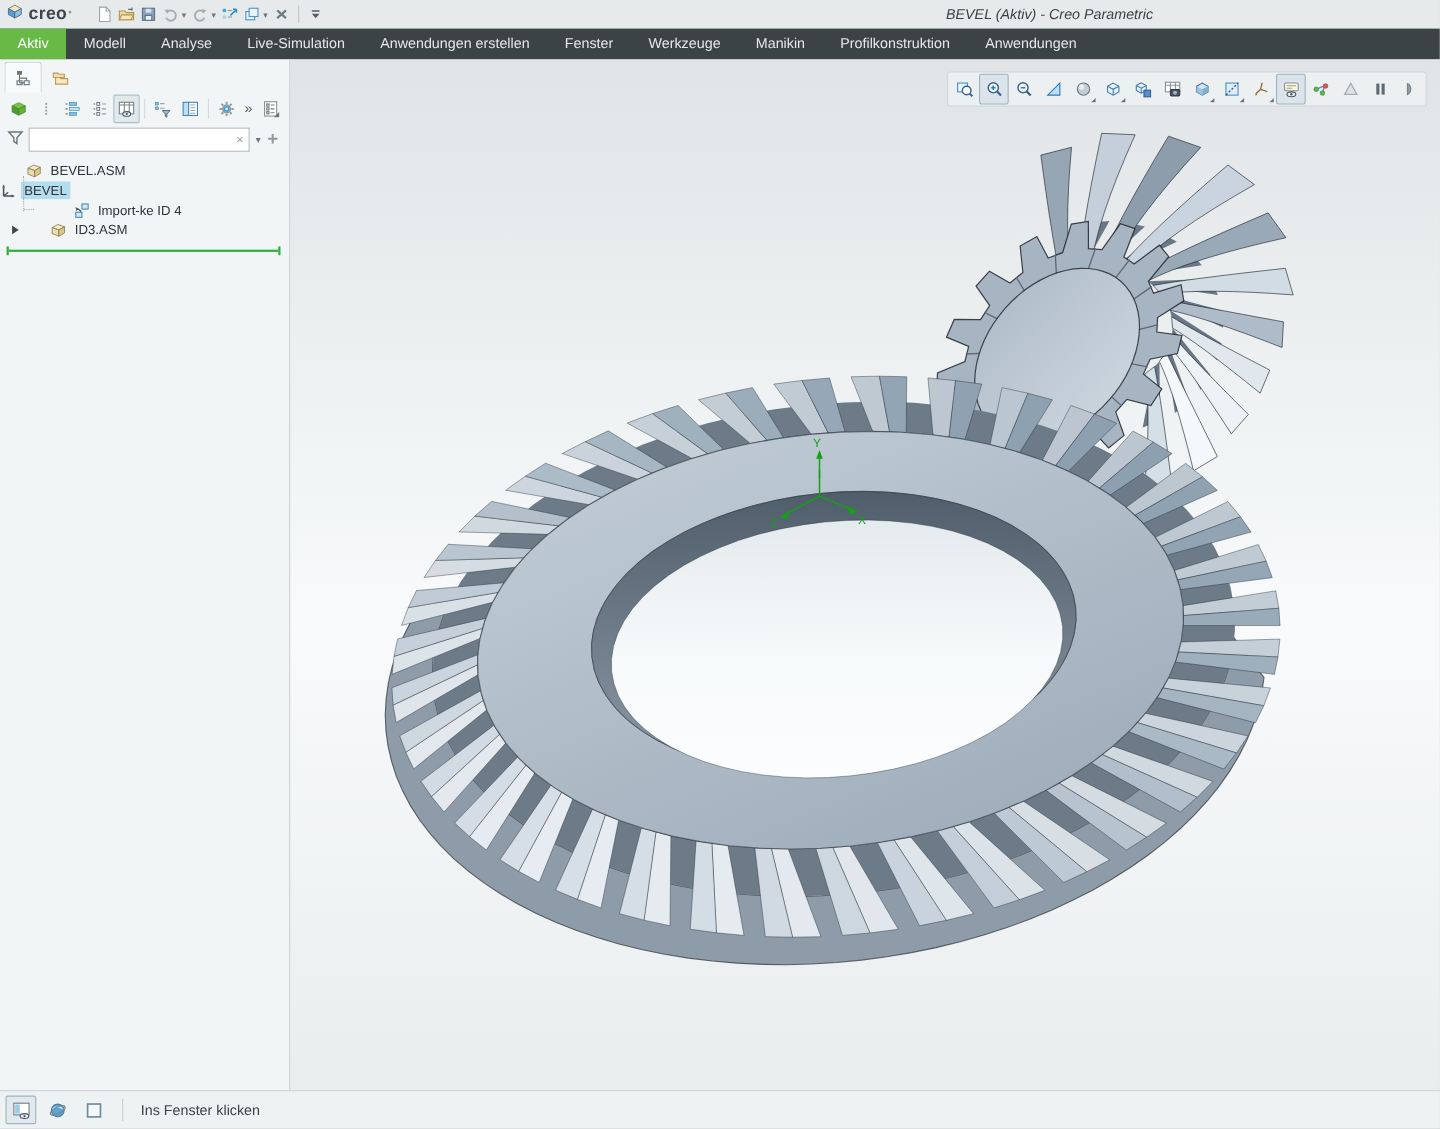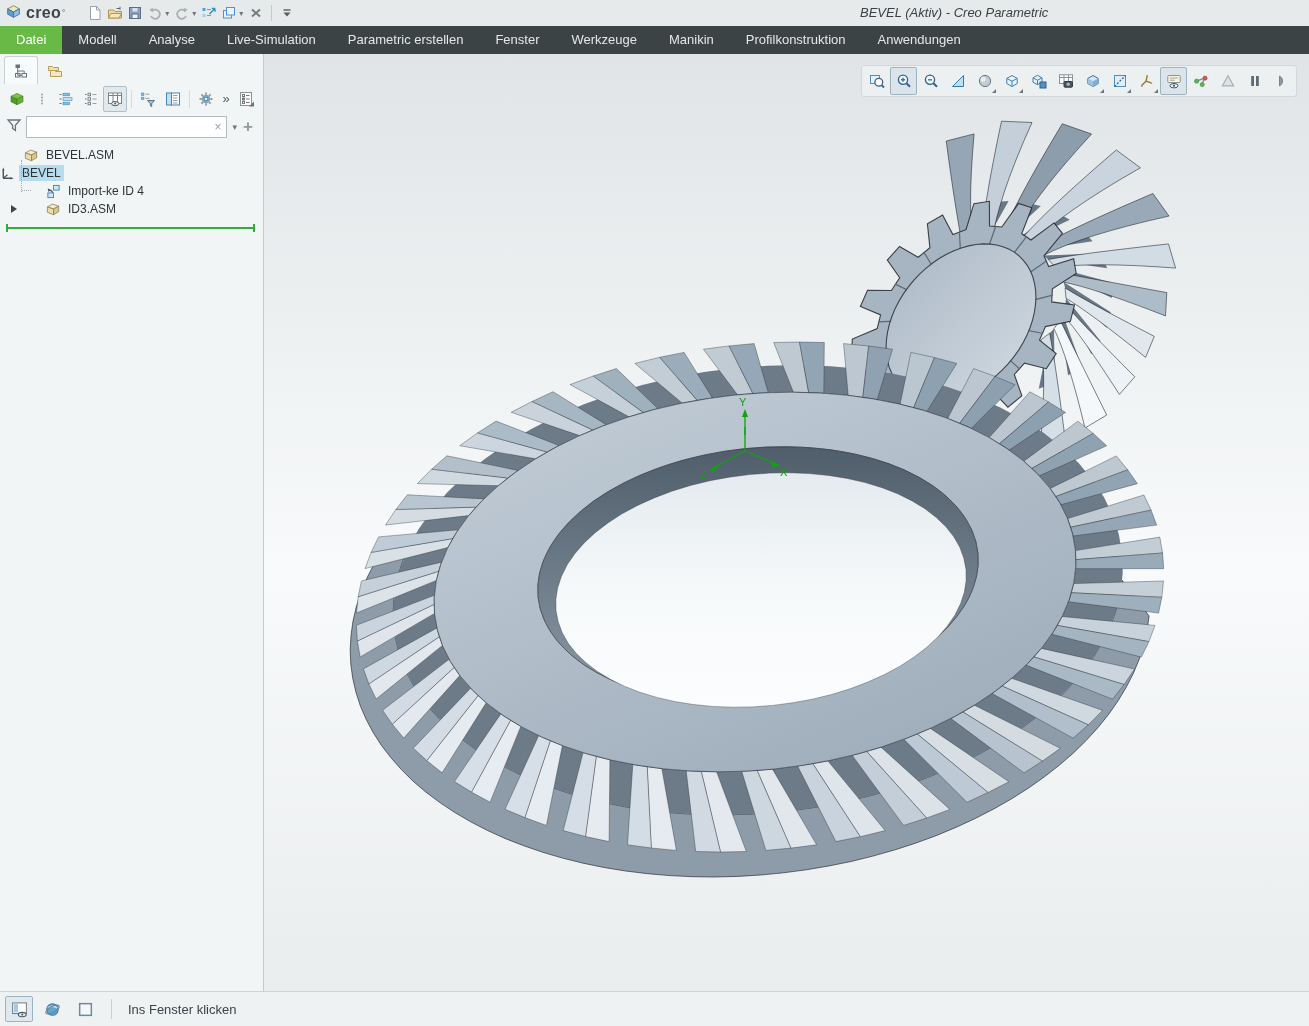--- a/index.html
+++ b/index.html
@@ -150,25 +150,25 @@
           <svg viewBox="0 0 16 16" width="16" height="16">
             <path d="M4.5 5h7" stroke="#555e64" stroke-width="1.4"></path>
             <path d="M4.5 7.5l3.5 4 3.5-4z" fill="#555e64"></path>
           </svg>
         </span>
       </div>
     <div class="win-title">BEVEL (Aktiv) - Creo Parametric</div>
   </div>
 
   <div class="tabbar" id="tabbar">
-      <div class="tab active">Datei</div>
+      <div class="tab active">Aktiv</div>
       <div class="tab">Modell</div>
       <div class="tab">Analyse</div>
       <div class="tab">Live-Simulation</div>
-      <div class="tab">Parametric erstellen</div>
+      <div class="tab">Anwendungen erstellen</div>
       <div class="tab">Fenster</div>
       <div class="tab">Werkzeuge</div>
       <div class="tab">Manikin</div>
       <div class="tab">Profilkonstruktion</div>
       <div class="tab">Anwendungen</div>
     </div>
 
   <div class="navpanel">
     <div class="ntabs" id="ntabs">
         <div class="ntab active">
@@ -291,21 +291,21 @@
           <span class="ticon">
             <svg viewBox="0 0 16 16" width="15" height="15">
               <path d="M3.5 13V4.5M3.5 13h8.5" stroke="#4a5258" stroke-width="1.5" fill="none"></path>
               <path d="M3.5 1.5L2.2 4.8h2.6z" fill="#4a5258"></path>
               <path d="M14.5 13l-3.2-1.4v2.8z" fill="#4a5258"></path>
               <path d="M3.5 13l4.5-3.6" stroke="#4a5258" stroke-width="1.2"></path>
             </svg>
           </span>
           <span class="tlabel selected">BEVEL</span>
         </div>
-        <div class="trow" style="padding-left: 46px;">
+        <div class="trow" style="padding-left: 46px; margin-left: 21px;">
           <span class="ticon">
             <svg viewBox="0 0 16 16" width="15" height="15">
               <rect x="8" y="1.5" width="6" height="5" fill="#cfe8f6" stroke="#4686b4"></rect>
               <path d="M3 6.5c3 .2 4 1.4 4.2 3.5" fill="none" stroke="#4a5258" stroke-width="1.2"></path>
               <path d="M1.8 4.5L5 6.3 2.6 8.4z" fill="#4a5258"></path>
               <rect x="2" y="9.5" width="6" height="5" fill="#cfe8f6" stroke="#4686b4"></rect>
             </svg>
           </span>
           <span class="tlabel">Import-ke ID 4</span>
         </div>

